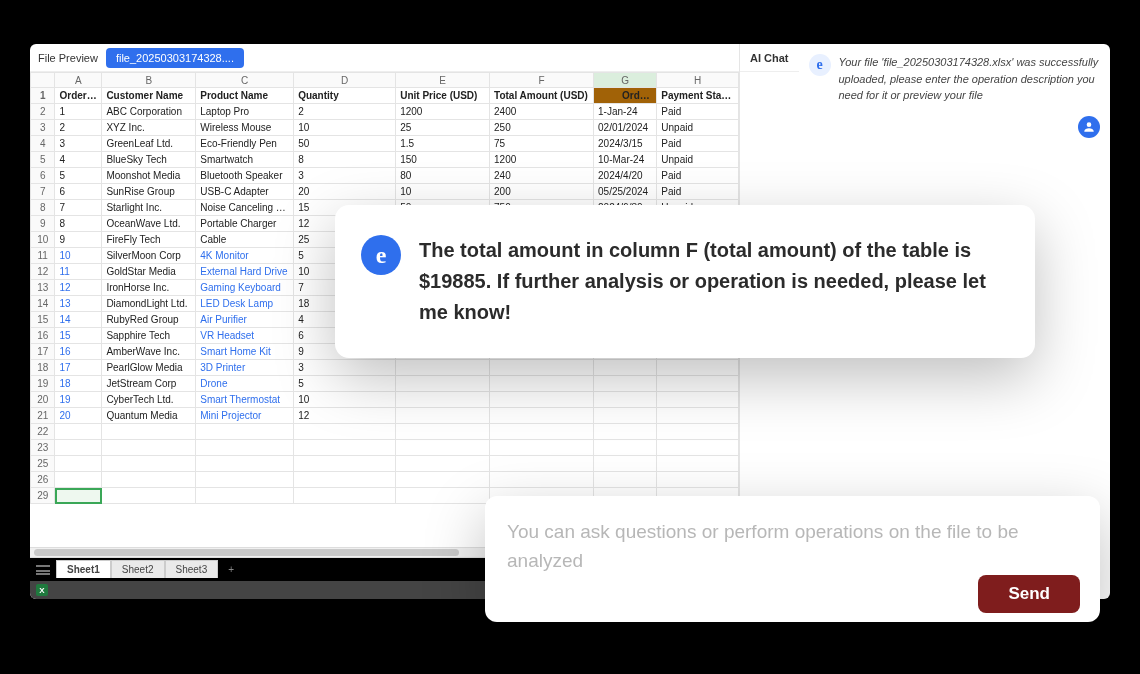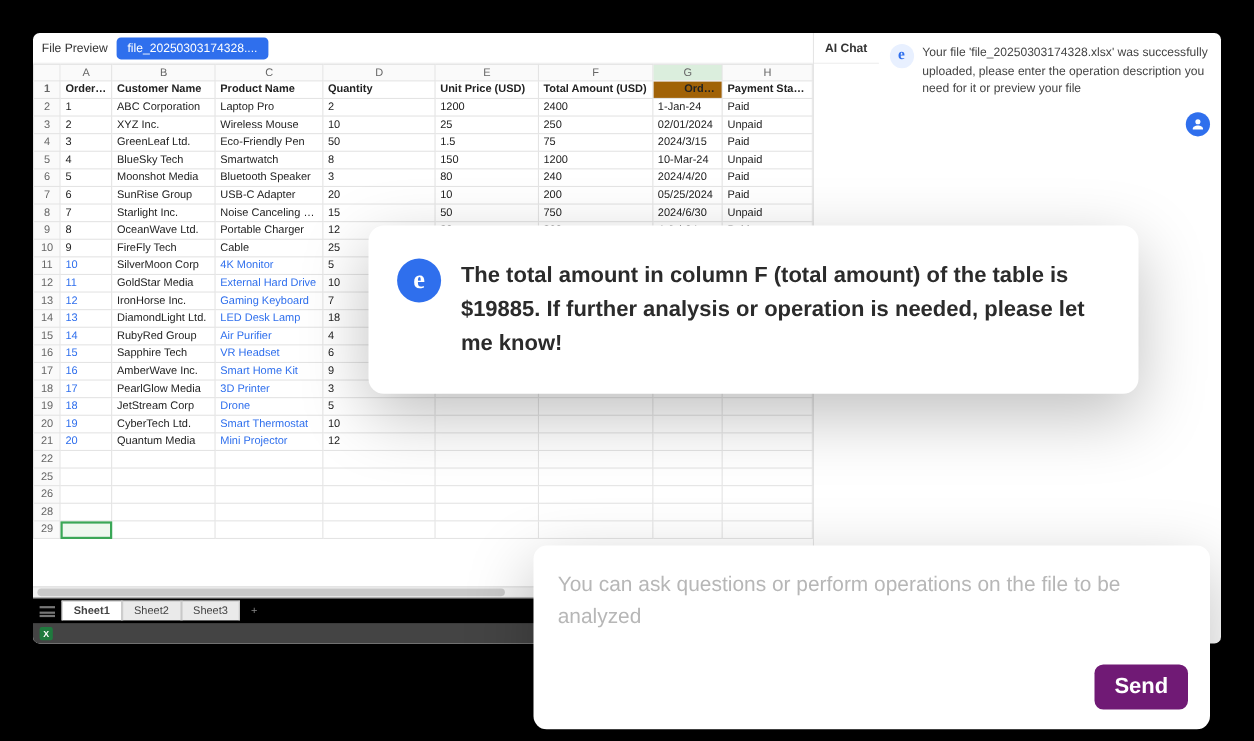--- a/index.html
+++ b/index.html
@@ -9,21 +9,21 @@
     width: 1140px;
     height: 674px;
     position: relative;
     overflow: hidden;
   }
 
   
   .main-window {
     position: absolute;
     left: 30px;
-    top: 30px;
+    top: 44px;
     width: 1080px;
     height: 555px;
     background: #fff;
     border-radius: 6px;
     display: flex;
     box-shadow: 0 2px 12px rgba(0,0,0,.2);
     overflow: hidden;
   }
 
   
@@ -193,21 +193,21 @@
     flex-direction: column;
     gap: 12px;
   }
   .msg-row { display: flex; gap: 8px; align-items: flex-start; }
   .avatar-bot {
     width: 22px; height: 22px; border-radius: 50%;
     background: #e8f0ff; display:flex; align-items:center; justify-content:center;
     flex-shrink: 0;
   }
   .avatar-bot span { color:#2f6fed; font-weight:bold; font-size:14px; font-family: Georgia, serif; }
-  .bot-text { line-height: 1.5; }
+  .bot-text { line-height: 1.5; font-style: italic; }
   .msg-row.user { justify-content: flex-end; }
   .bubble-user {
     background: #2f6fed;
     color: #fff;
     padding: 7px 10px;
     border-radius: 6px;
     font-size: 11px;
     max-width: 260px;
   }
   .avatar-user {
@@ -244,44 +244,44 @@
     color: #2b2b2b;
     font-weight: 600;
   }
 
   
   .float-input {
     position: absolute;
     left: 485px;
     top: 496px;
     width: 615px;
-    height: 167px;
+    height: 126px;
     background: #fff;
     border-radius: 12px;
     box-shadow: 0 20px 60px rgba(0,0,0,.25);
     padding: 22px 20px 18px 22px;
     z-index: 11;
     display:flex; flex-direction:column;
   }
   .float-input .placeholder {
     font-size: 19px;
     color: #b7b7b7;
     line-height: 1.5;
     flex: 1;
     outline: none;
     border: none;
     resize: none;
   }
   .float-input .send-row { display:flex; justify-content:flex-end; }
   .send-btn {
-    background: #701a75;
+    background: #7f1d1d;
     color: #fff;
     border: none;
-    padding: 9px 18px;
-    font-size: 20px;
+    padding: 9px 30px;
+    font-size: 17px;
     font-weight: 600;
     border-radius: 8px;
     cursor: pointer;
   }
 </style>
 </head>
 <body>
 
 <div class="main-window">
 
@@ -554,43 +554,43 @@
               <td></td>
               <td></td>
               <td></td>
               <td></td>
               <td></td>
               <td></td>
               <td></td>
               <td></td>
             </tr>
             <tr>
+              <td class="rownum">23</td>
+              <td></td>
+              <td></td>
+              <td></td>
+              <td></td>
+              <td></td>
+              <td></td>
+              <td></td>
+              <td></td>
+            </tr>
+            <tr>
               <td class="rownum">25</td>
               <td></td>
               <td></td>
               <td></td>
               <td></td>
               <td></td>
               <td></td>
               <td></td>
               <td></td>
             </tr>
             <tr>
               <td class="rownum">26</td>
-              <td></td>
-              <td></td>
-              <td></td>
-              <td></td>
-              <td></td>
-              <td></td>
-              <td></td>
-              <td></td>
-            </tr>
-            <tr>
-              <td class="rownum">28</td>
               <td></td>
               <td></td>
               <td></td>
               <td></td>
               <td></td>
               <td></td>
               <td></td>
               <td></td>
             </tr>
             <tr>

